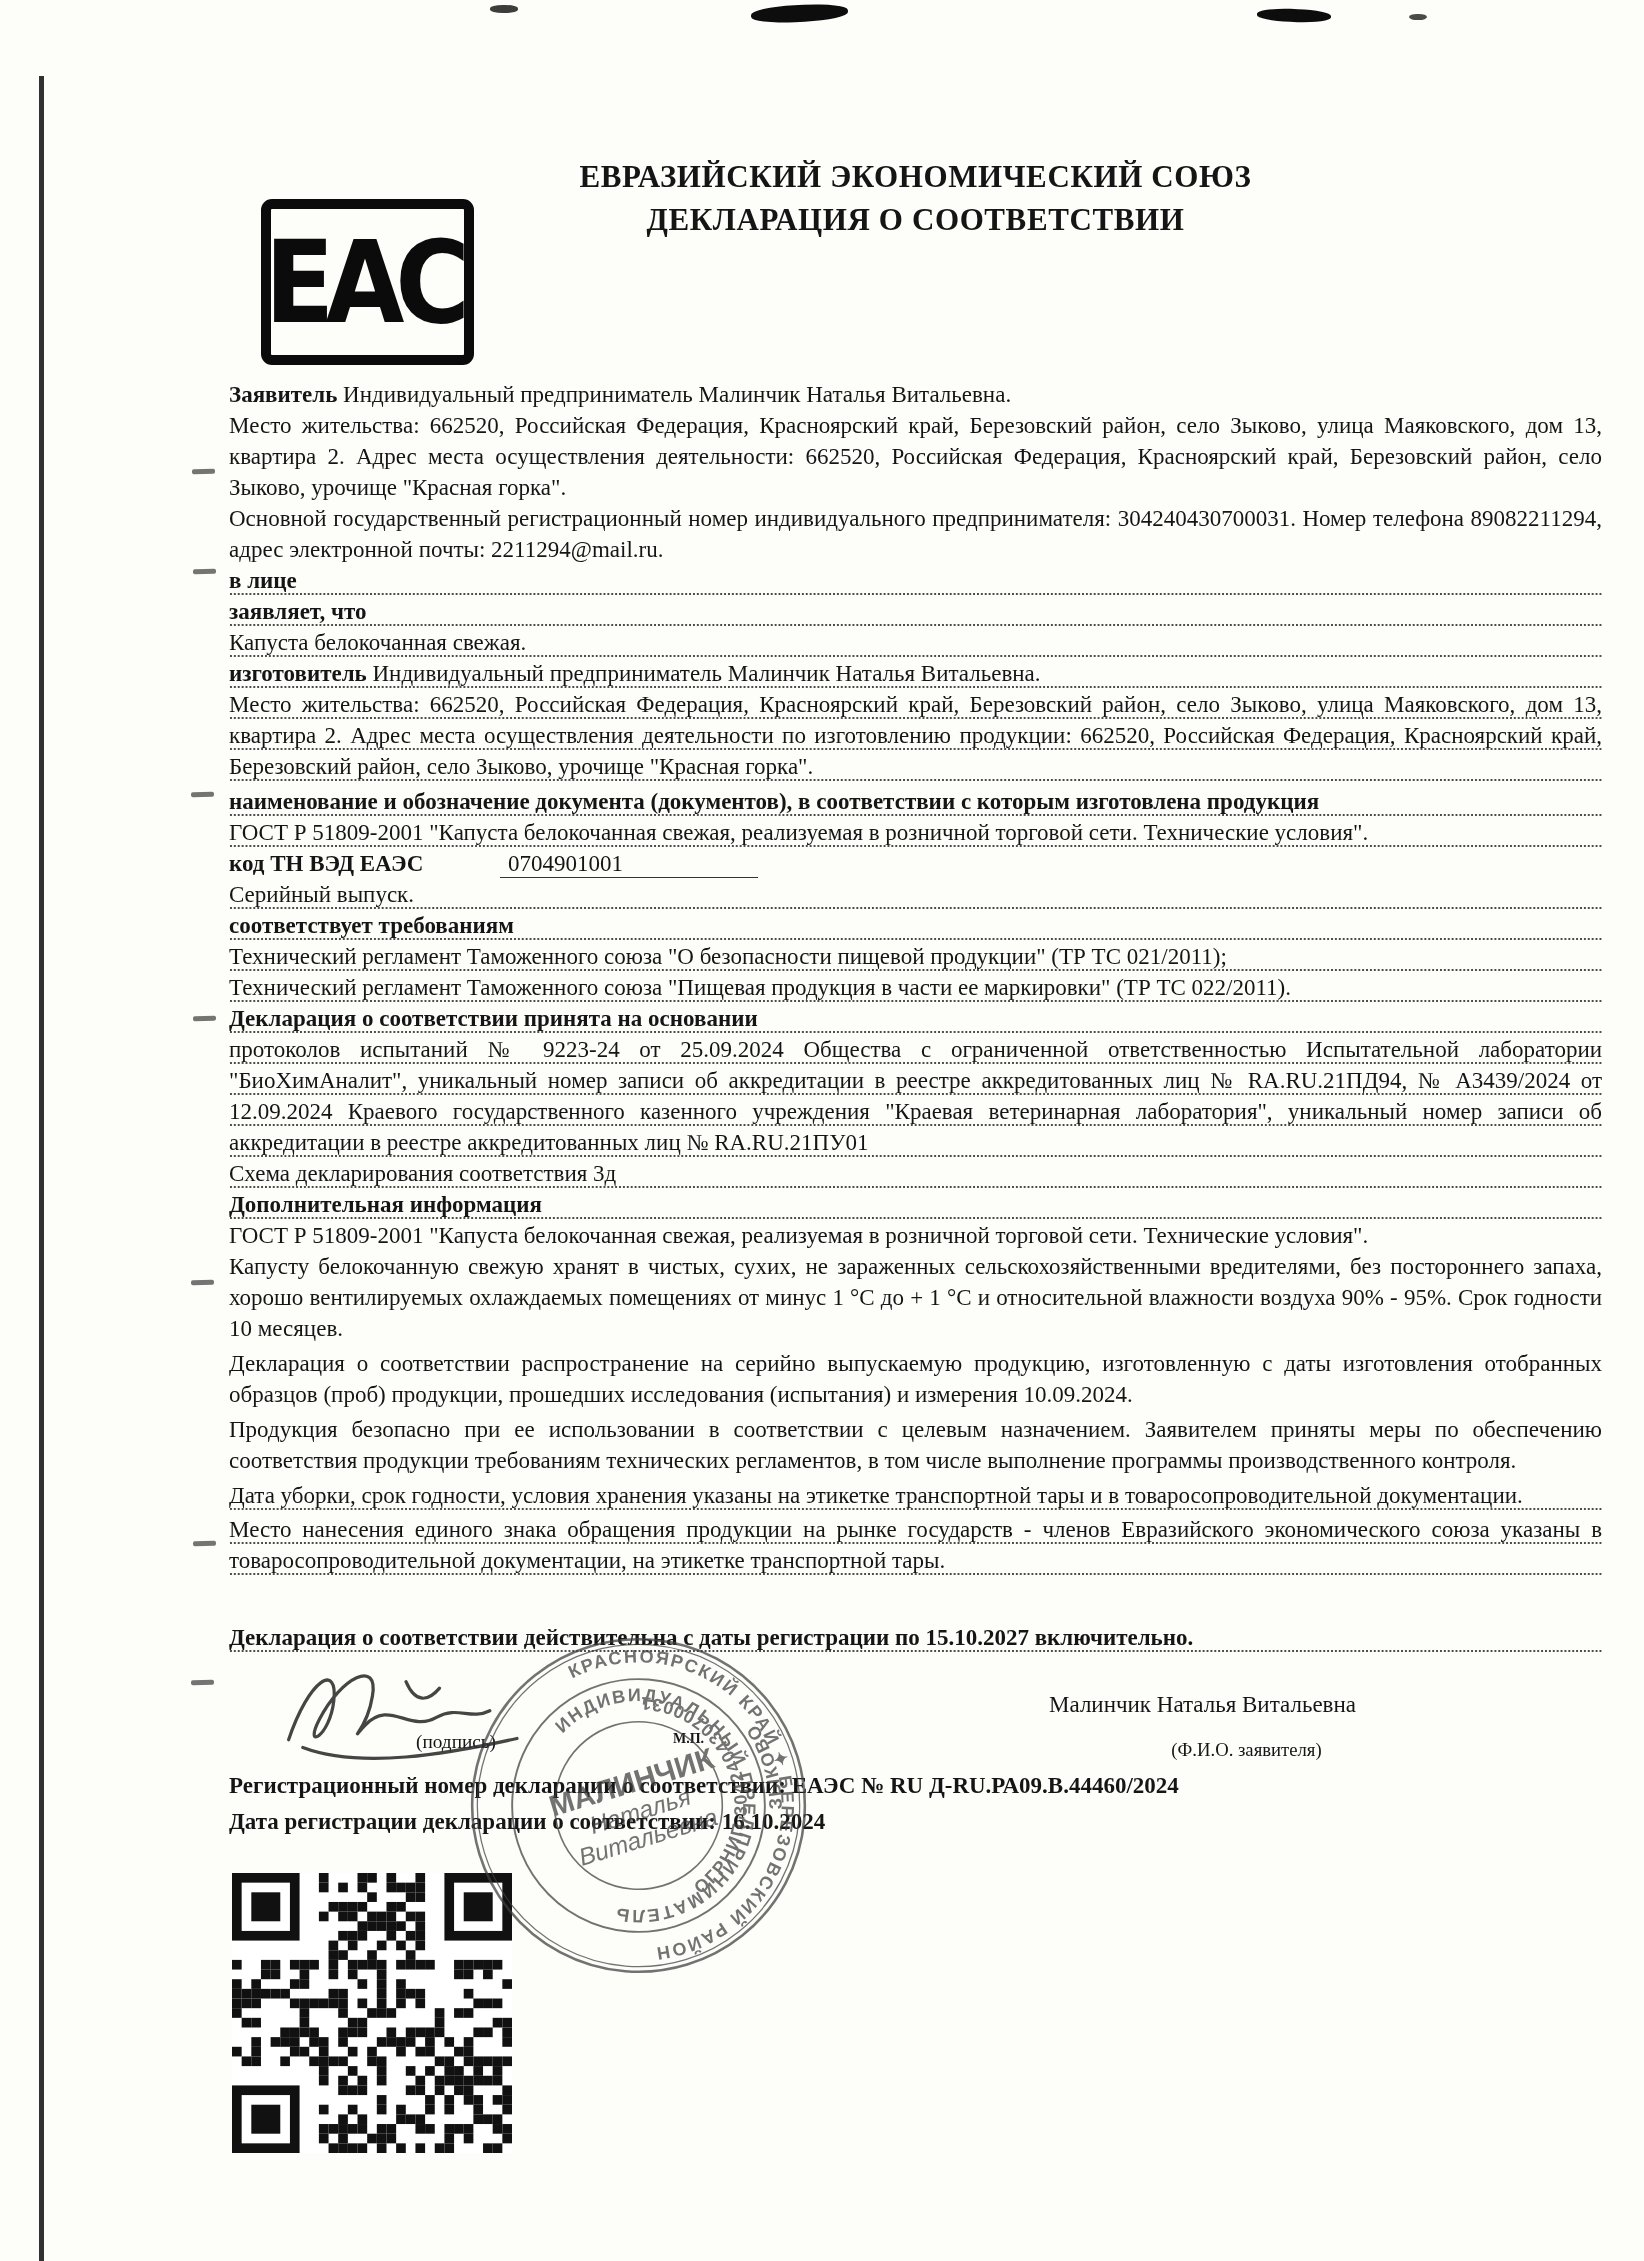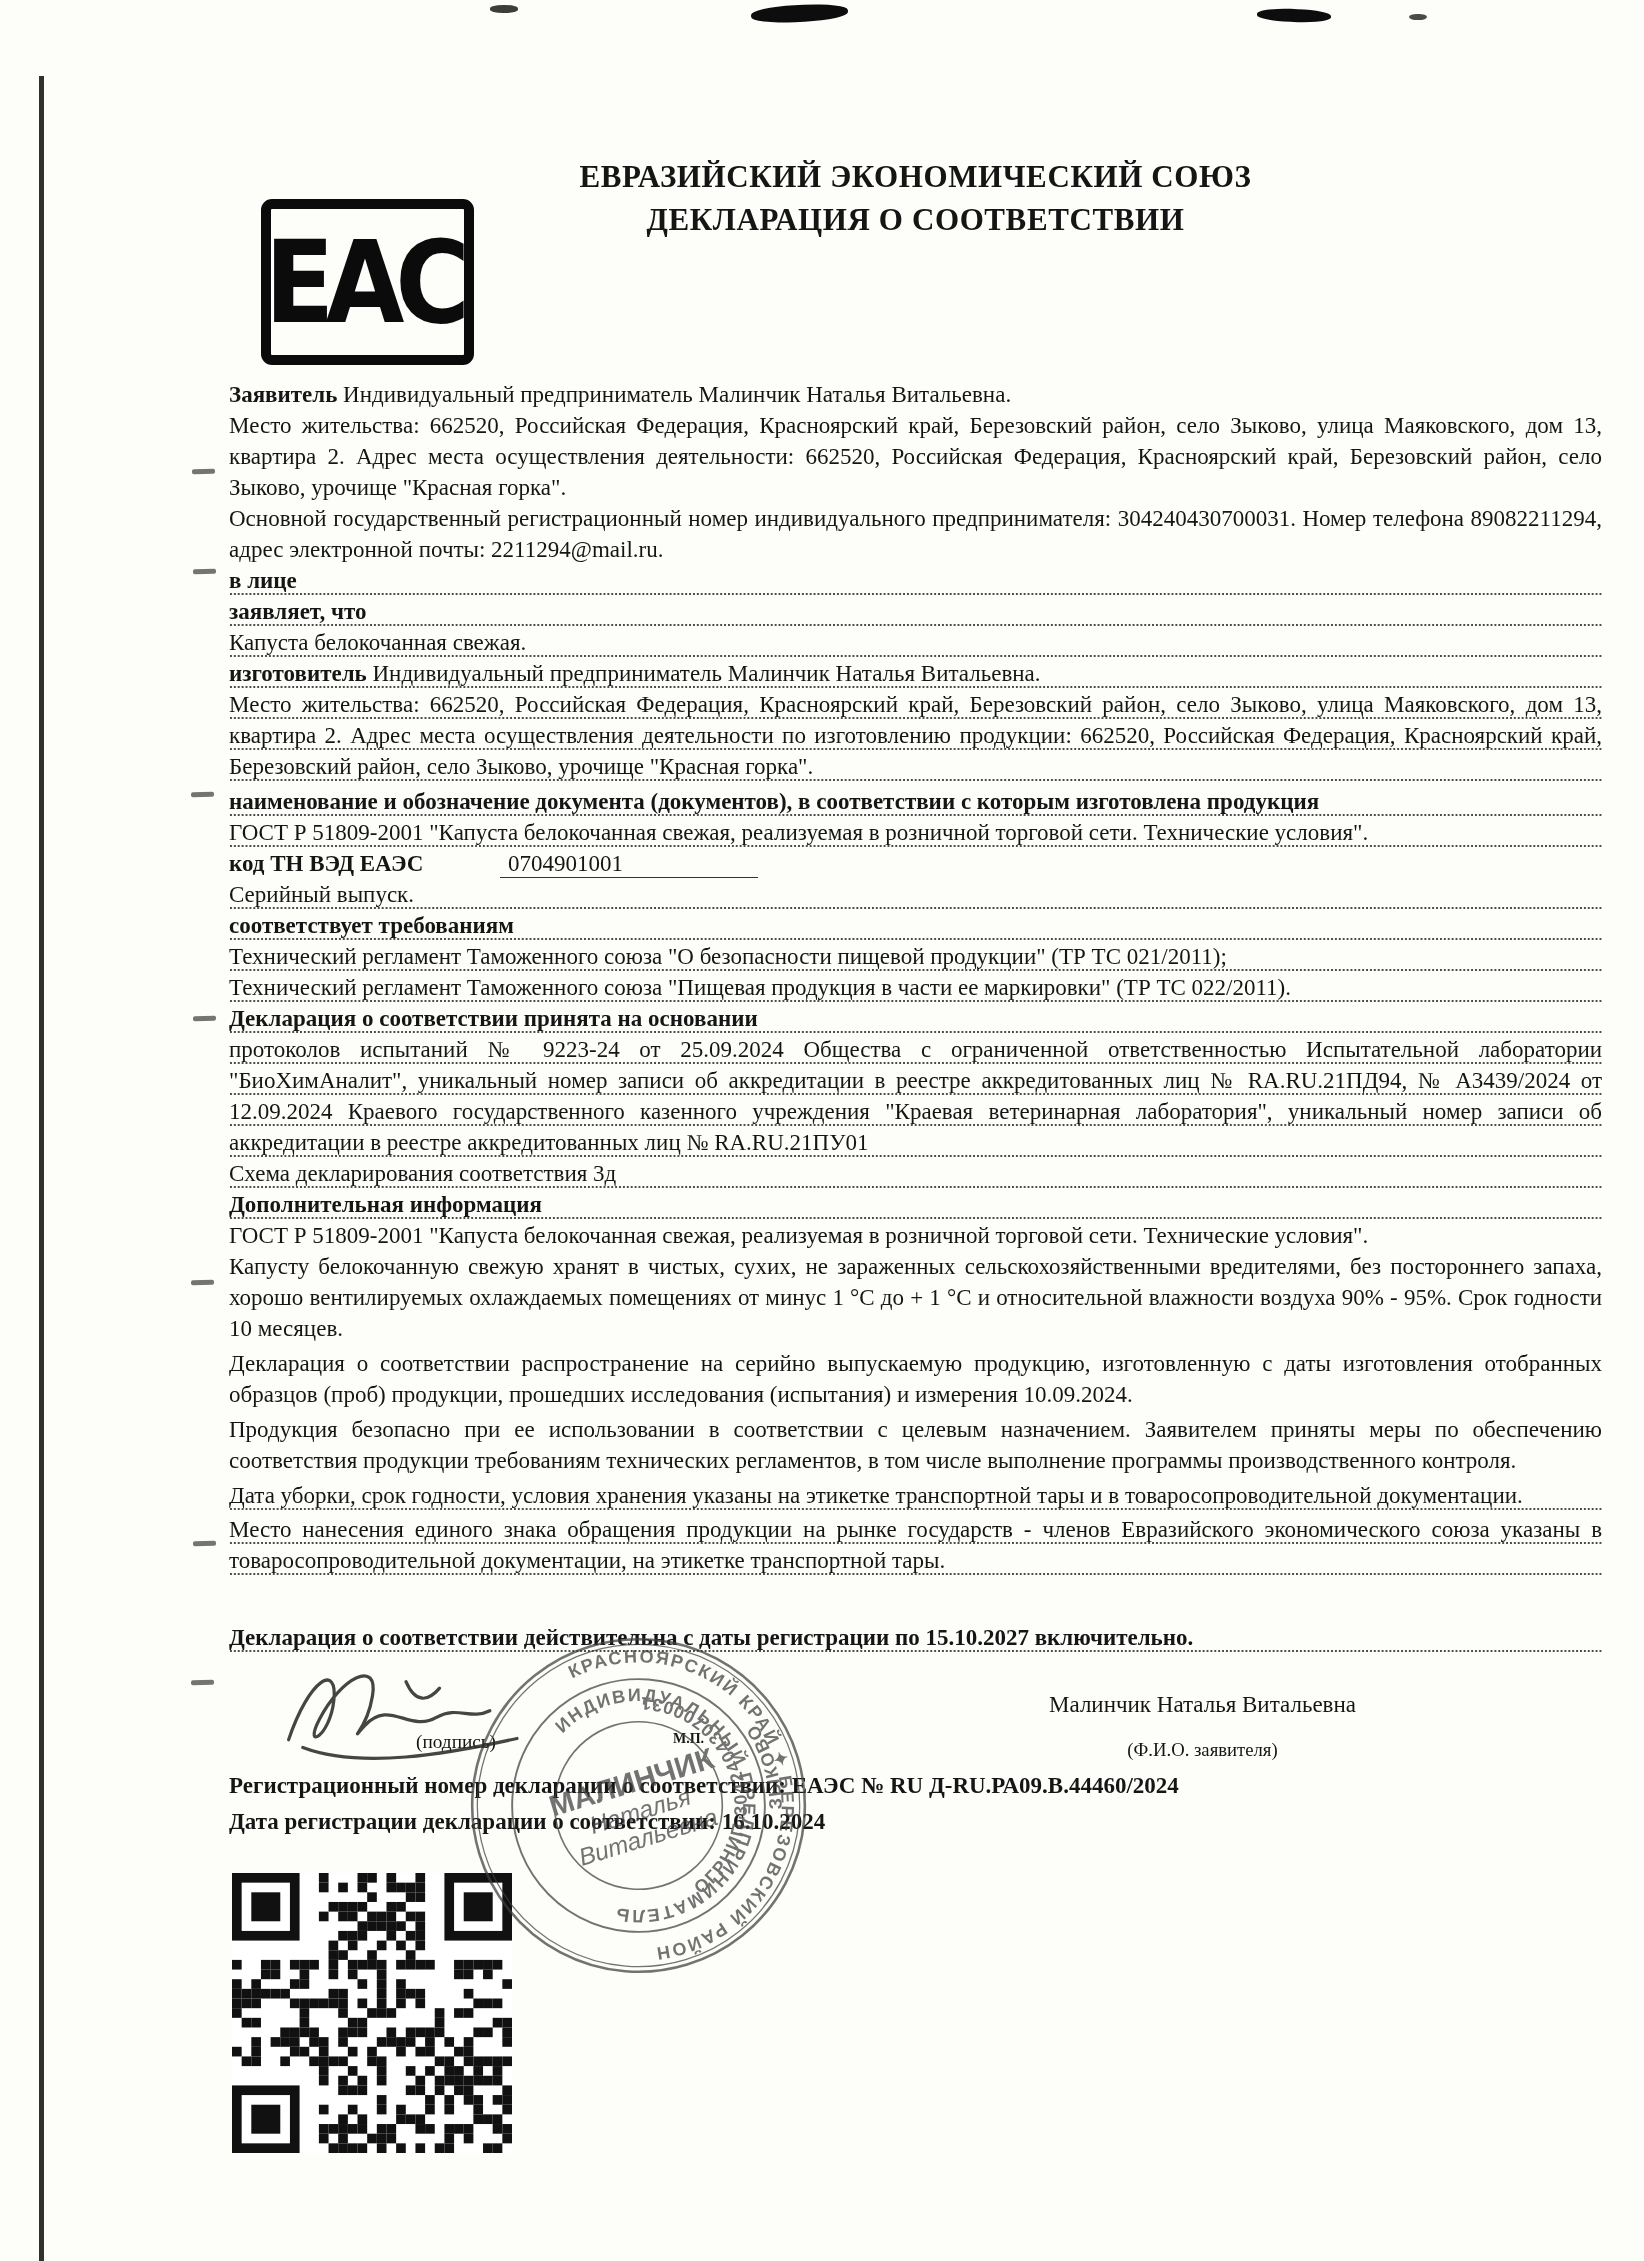--- a/index.html
+++ b/index.html
@@ -35,21 +35,21 @@
     background-image:radial-gradient(circle at 1.9px 29px,#4b4b4b 0.9px,transparent 1.2px);
     background-size:3.9px 31px;background-repeat:repeat;
   }
   .tnved-value{border-bottom:1.3px solid #333;margin-left:77px;padding:0 135px 1.3px 7.7px;}
   .gap-s{margin-top:3.9px;} .gap-l{margin-top:46px;}
   
   .sign-row{position:relative;height:79px;margin-top:36px;}
   .sign-caption{position:absolute;left:144px;top:37px;font-size:19.3px;margin-left:43px;}
   .mp-caption{position:absolute;left:444px;top:34px;font-size:14px;font-weight:bold;}
   .fio{position:absolute;left:806px;top:0;width:335px;text-align:center;}
-  .fio-caption{position:absolute;left:806px;top:45px;width:335px;text-align:center;font-size:18.7px;}
+  .fio-caption{position:absolute;left:850px;top:45px;width:335px;text-align:center;font-size:18.7px;}
   .reg p{margin:0;font-weight:bold;line-height:36px;}
   
   .qr{position:absolute;left:232px;top:1873px;}
   .stamp{position:absolute;left:458px;top:1625px;opacity:.72;}
   .stamp text{fill:#3e3e3e;font-family:"Liberation Sans",sans-serif;}
   .st-ring{font-size:28px;font-weight:bold;letter-spacing:3px;}
   .st-center1{font-size:46px;font-weight:bold;}
   .st-center2{font-size:38px;font-style:italic;}
   .signature-svg{position:absolute;left:277px;top:1643px;opacity:.88;}
 </style>

